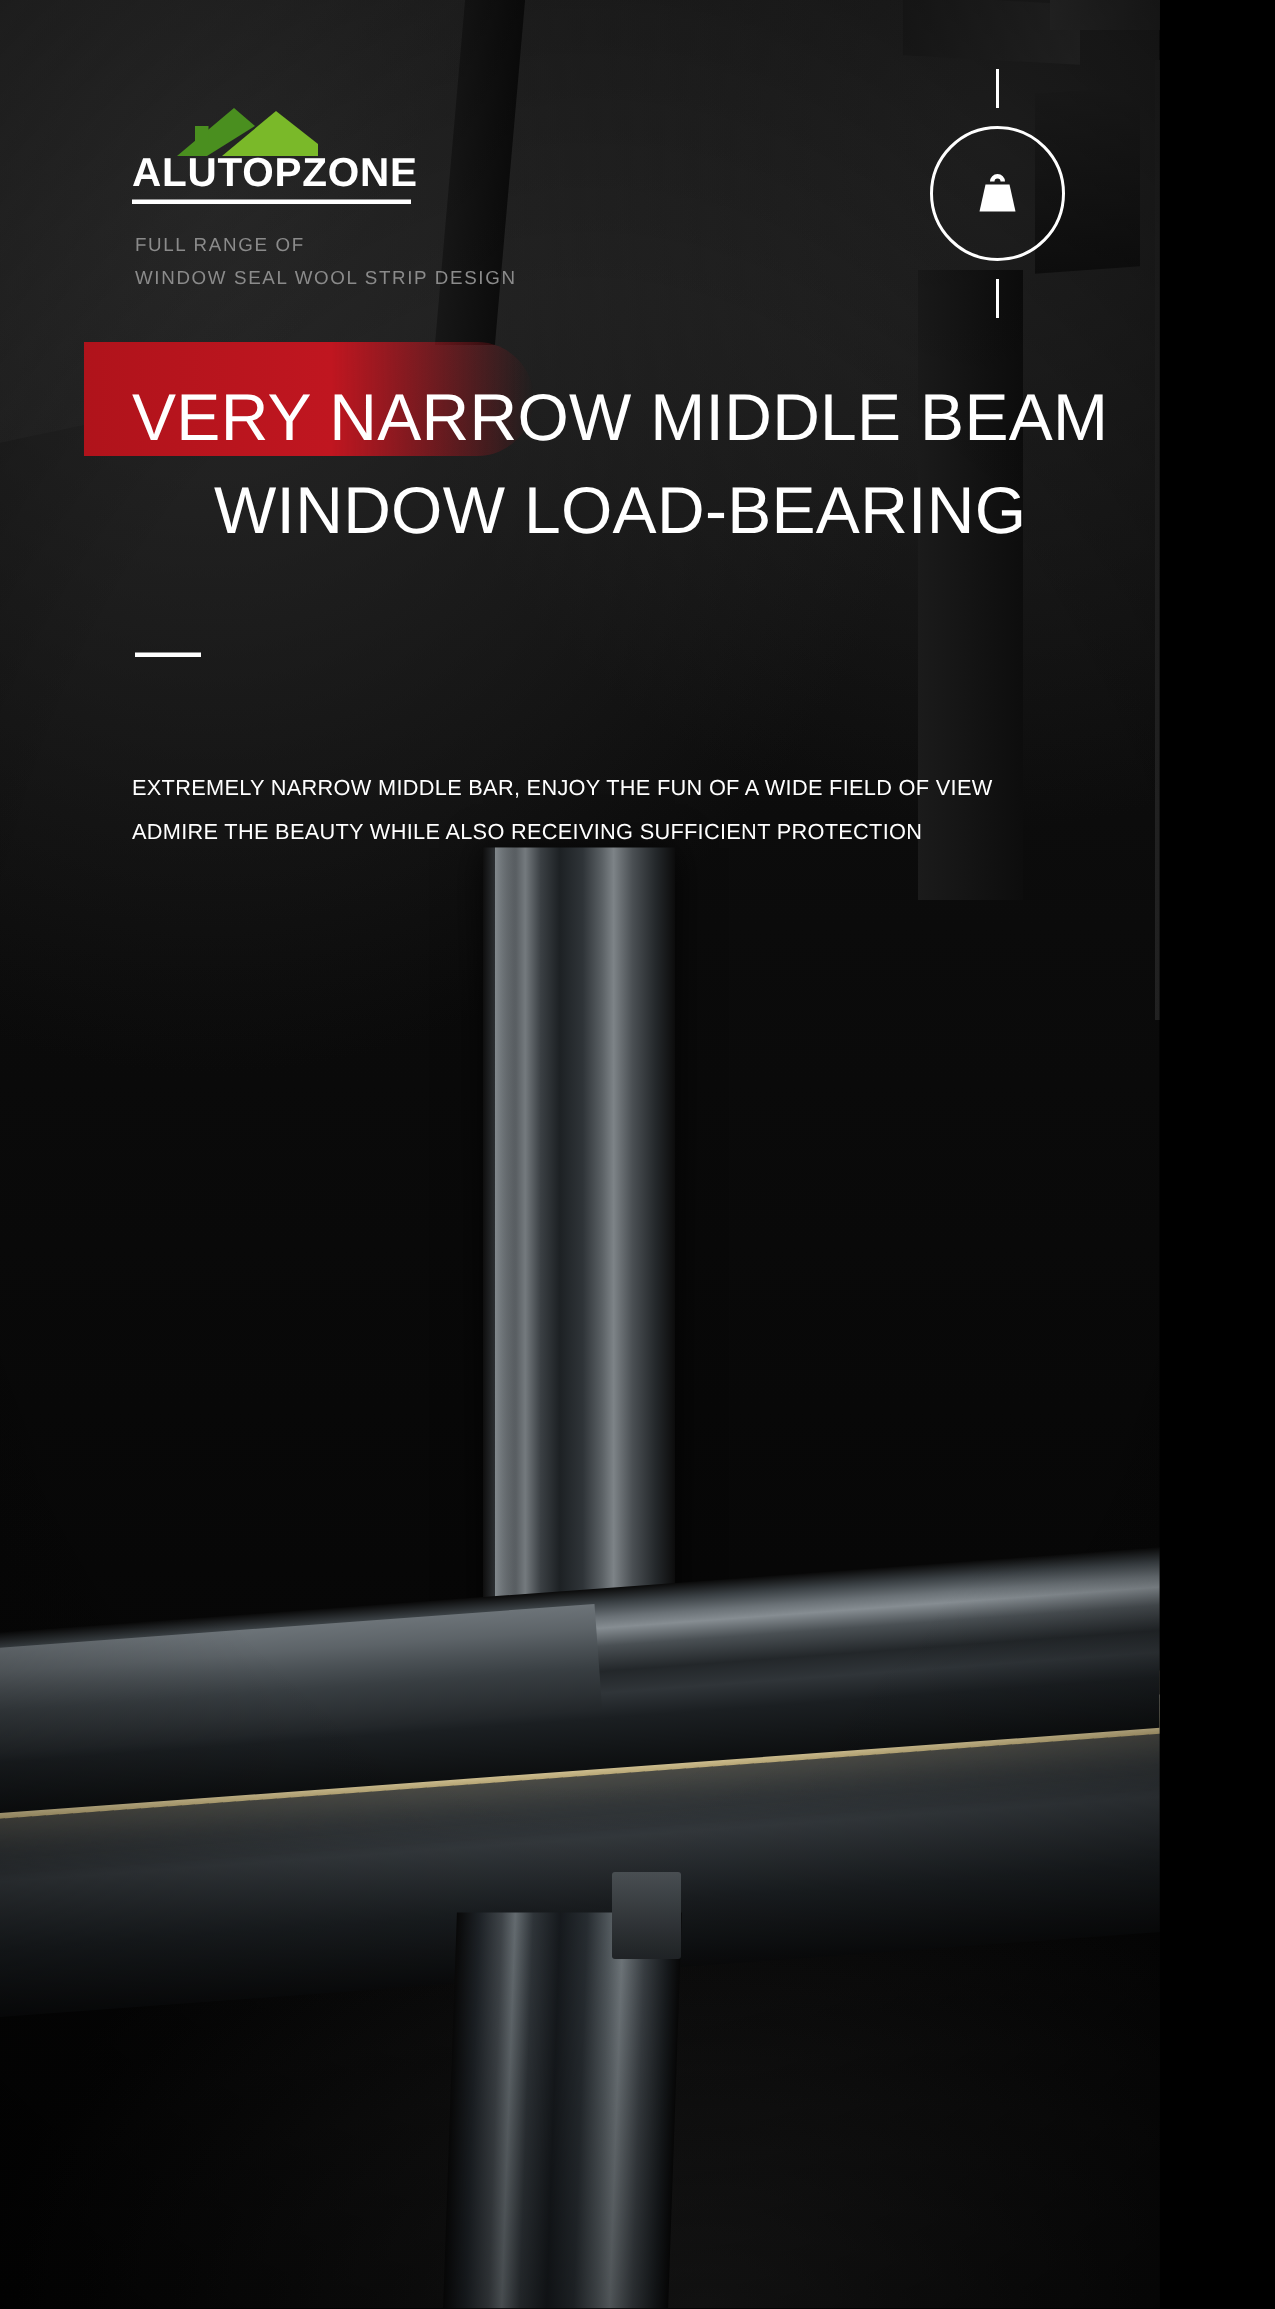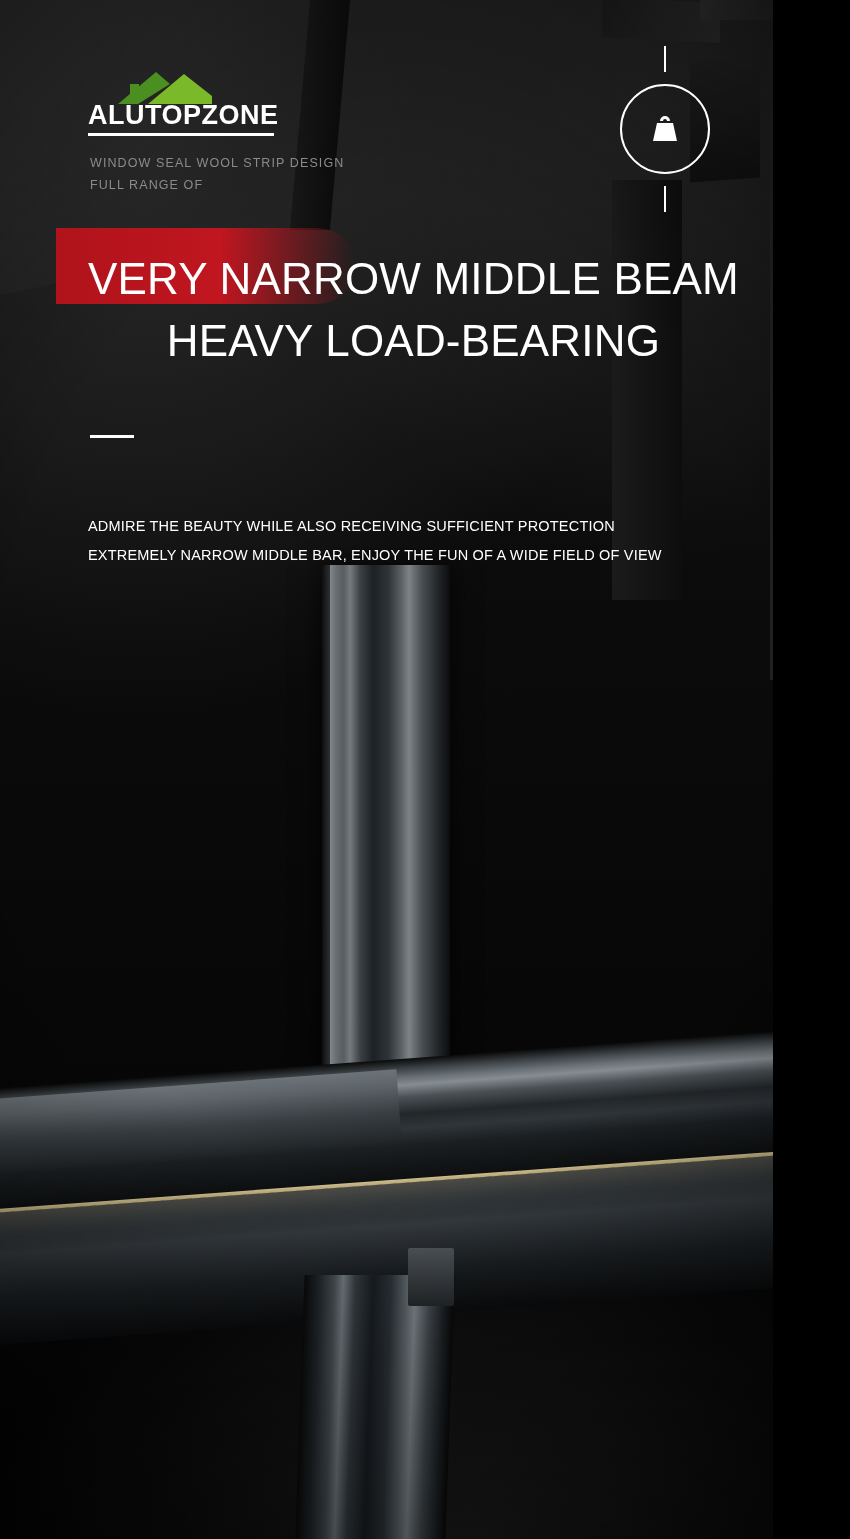--- a/index.html
+++ b/index.html
@@ -258,41 +258,41 @@
           <path d="M10 40 L48 8 L62 20 L30 40 Z" fill="#4a8f1f"></path>
           <path d="M40 40 L76 10 L104 32 L104 40 Z" fill="#7ab929"></path>
           <rect x="22" y="20" width="9" height="12" fill="#4a8f1f"></rect>
         </svg>
       </div>
       <div class="logo-word">ALUTOPZONE</div>
       <div class="logo-underline"></div>
     </div>
 
     <div class="subhead">
+      <div>FULL RANGE OF</div>
       <div>WINDOW SEAL WOOL STRIP DESIGN</div>
-      <div>FULL RANGE OF</div>
     </div>
 
     <div class="badge">
       <div class="badge-tick-top"></div>
       <div class="badge-tick-bottom"></div>
       <svg width="44" height="44" viewBox="0 0 44 44">
         <path d="M22 9 a5 5 0 0 1 5 5 h-3 a2 2 0 0 0 -4 0 h-3 a5 5 0 0 1 5 -5 z" fill="#ffffff"></path>
         <path d="M14 16 h16 l4 18 h-24 z" fill="#ffffff"></path>
       </svg>
     </div>
 
     <div class="redblob"></div>
 
     <div class="headline">
       <span class="l1">VERY NARROW MIDDLE BEAM</span>
-      <span class="l2">HEAVY LOAD-BEARING</span>
+      <span class="l2">WINDOW LOAD-BEARING</span>
     </div>
 
     <div class="divider"></div>
 
     <div class="body-copy">
+      <div>EXTREMELY NARROW MIDDLE BAR, ENJOY THE FUN OF A WIDE FIELD OF VIEW</div>
       <div>ADMIRE THE BEAUTY WHILE ALSO RECEIVING SUFFICIENT PROTECTION</div>
-      <div>EXTREMELY NARROW MIDDLE BAR, ENJOY THE FUN OF A WIDE FIELD OF VIEW</div>
     </div>
 
   </div>
 </div>
 
 </body></html>

